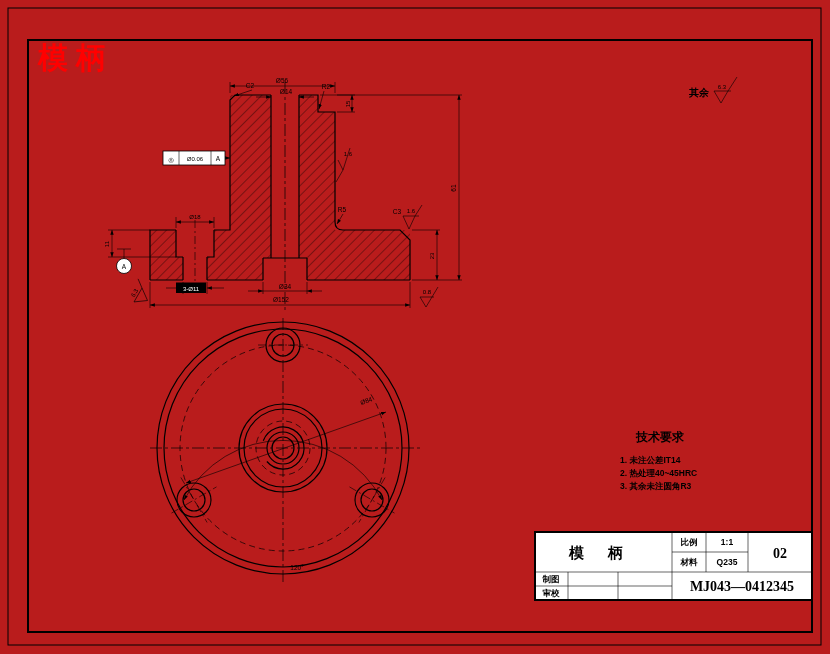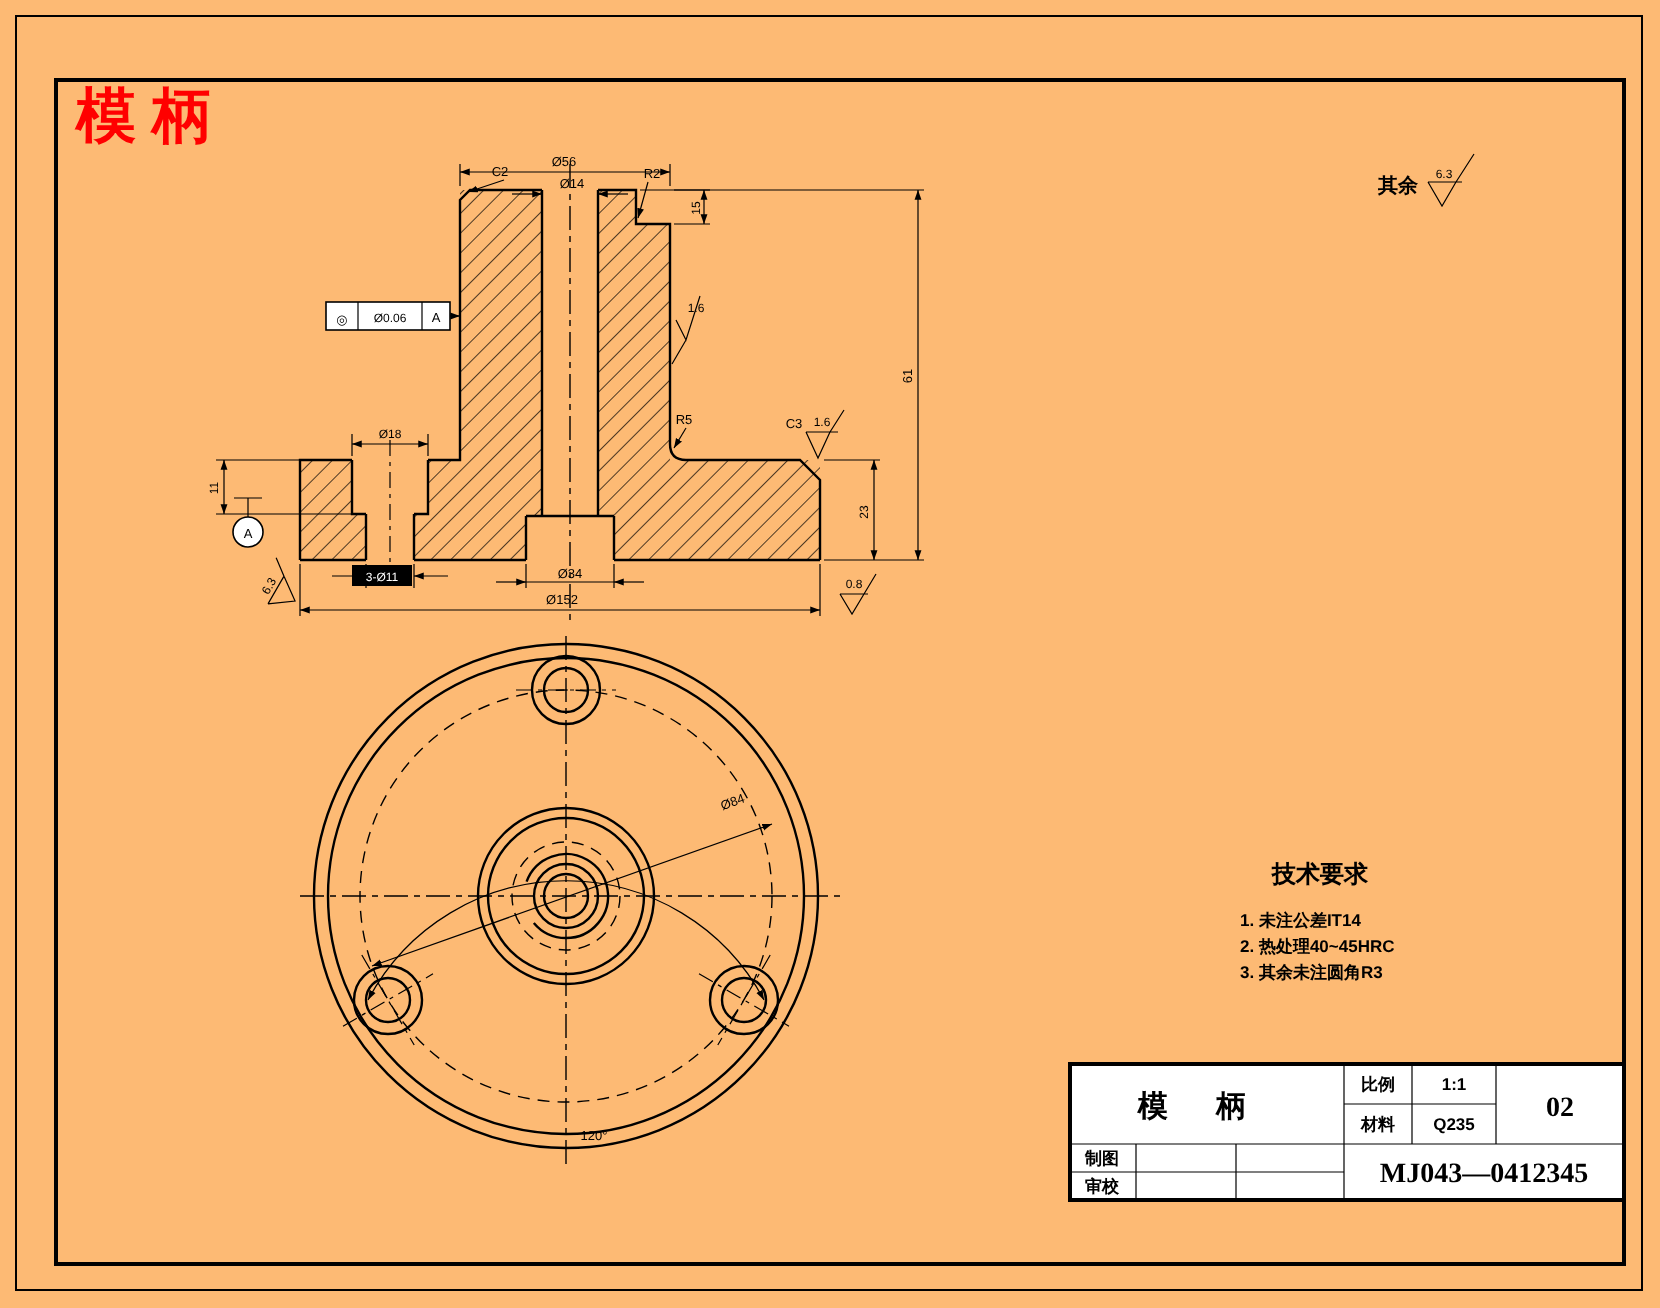--- a/index.html
+++ b/index.html
@@ -1,16 +1,16 @@
 <!DOCTYPE html>
 <html><head>
 <meta charset="utf-8">
 <style>
   html,body{margin:0;padding:0;background:#fff;}
-  .stage{position:relative;width:830px;height:654px;background:#fdba74;overflow:hidden;}
+  .stage{position:relative;width:830px;height:654px;background:#b91c1c;overflow:hidden;}
   svg text{font-family:"Liberation Sans","DejaVu Sans",sans-serif;fill:#000;}
   .ol{stroke:#000;stroke-width:1.2;fill:none;}
   .thin{stroke:#000;stroke-width:0.6;fill:none;}
   .cl{stroke:#000;stroke-width:0.7;fill:none;stroke-dasharray:12 3 3 3;}
   .cl2{stroke:#000;stroke-width:0.6;fill:none;stroke-dasharray:8 3 2 3;}
   .dash{stroke:#000;stroke-width:0.7;fill:none;stroke-dasharray:6 4;}
   .hat{fill:url(#hatch);stroke:none;}
   .dim{font-size:6.5px;}
   .dims{font-size:6px;}
   .red-title{font-size:30px;font-weight:bold;fill:#ff0000;letter-spacing:8px;}

